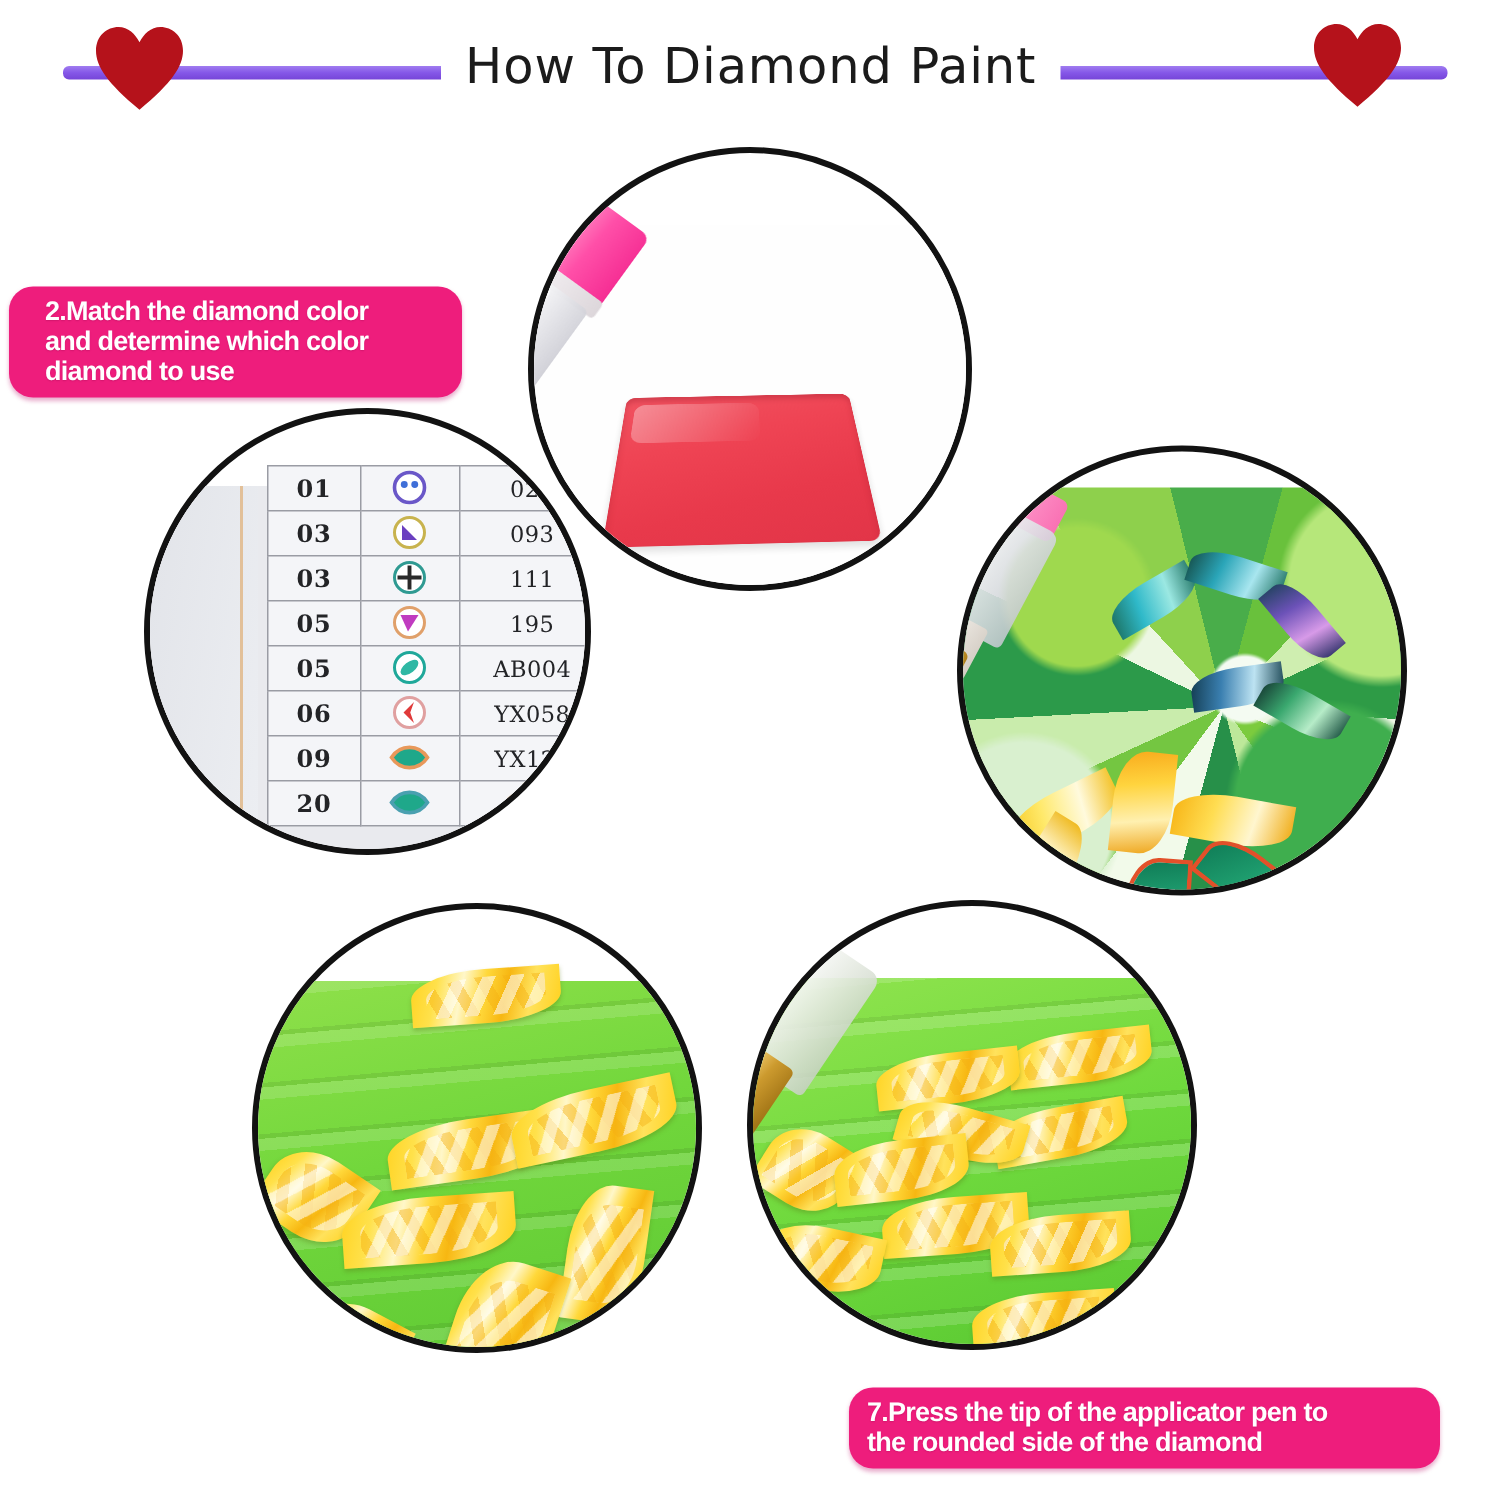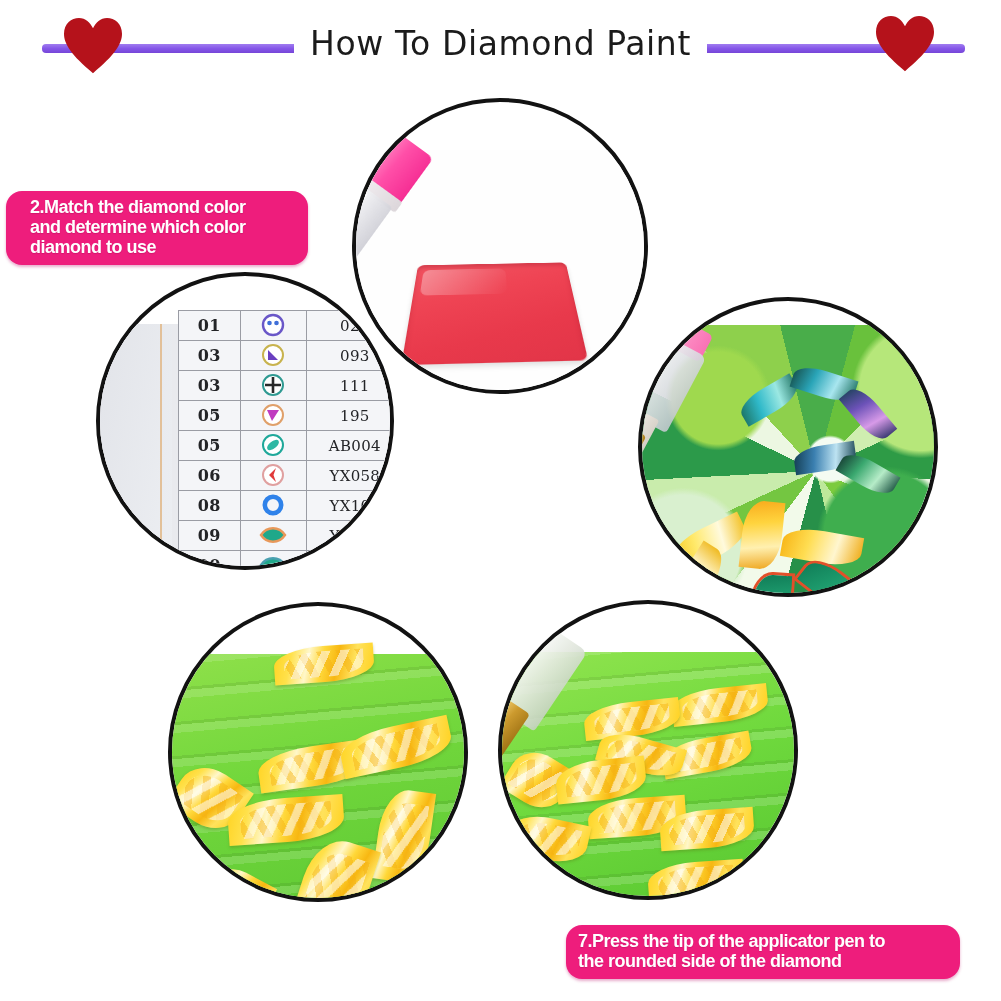--- a/index.html
+++ b/index.html
@@ -267,31 +267,20 @@
               <span class="symwrap">
                 <svg width="24" height="24" viewBox="0 0 24 24">
                     <circle cx="12" cy="12" r="10" fill="#fff" stroke="#e0a0a0" stroke-width="2"></circle>
                     <path d="M15 5 L8 12 L15 19 L12.5 12 Z" fill="#e03a3a"></path>
                   </svg>
               </span>
             </td>
             <td class="c-code">YX058</td>
           </tr>
           <tr>
-            <td class="c-idx">08</td>
-            <td class="c-sym">
-              <span class="symwrap">
-                <svg width="24" height="24" viewBox="0 0 24 24">
-                    <circle cx="12" cy="12" r="8.2" fill="none" stroke="#2f82ea" stroke-width="4.6"></circle>
-                  </svg>
-              </span>
-            </td>
-            <td class="c-code">YX106</td>
-          </tr>
-          <tr>
             <td class="c-idx">09</td>
             <td class="c-sym">
               <span class="symwrap">
                 <svg width="28" height="24" viewBox="0 0 28 24">
                     <path d="M2 12 C 8 3, 20 3, 26 12 C 20 21, 8 21, 2 12 Z" fill="#1fa88a" stroke="#e8985a" stroke-width="2.4"></path>
                   </svg>
               </span>
             </td>
             <td class="c-code">YX125</td>
           </tr>

